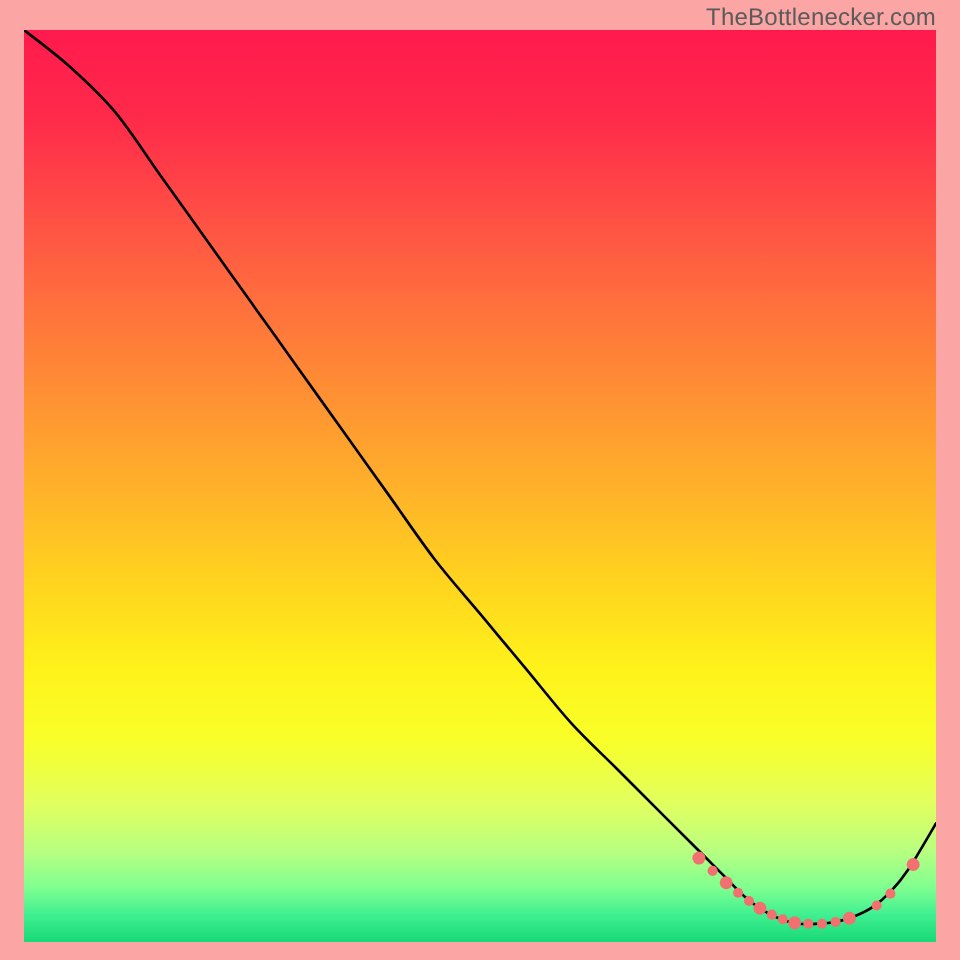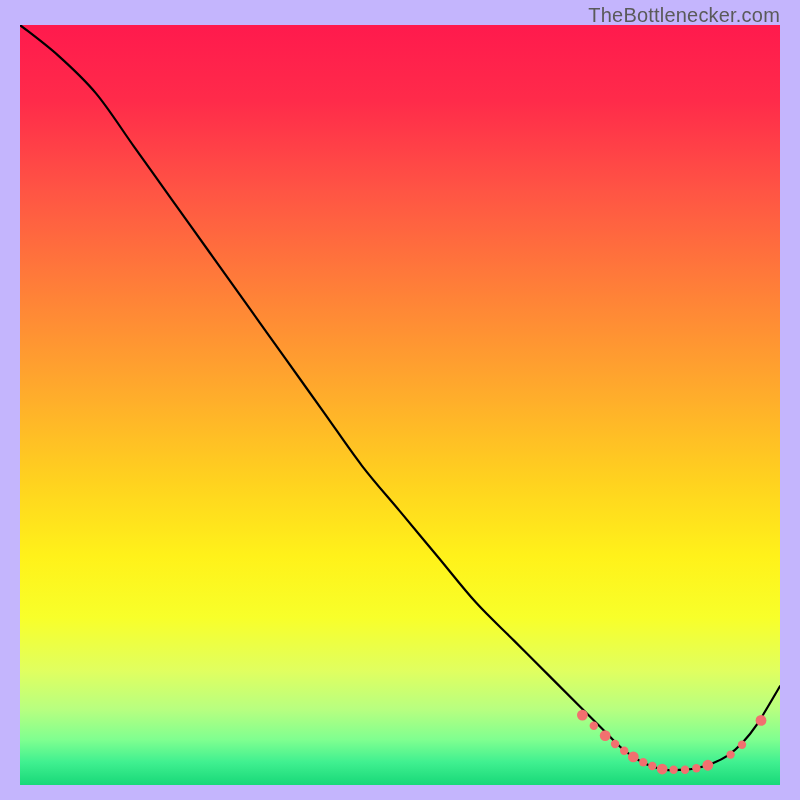--- a/index.html
+++ b/index.html
@@ -8,21 +8,21 @@
     width: 800px;
     height: 800px;
     background: #000;
     overflow: hidden;
     font-family: Arial, Helvetica, sans-serif;
   }
   .stage {
     position: relative;
     width: 800px;
     height: 800px;
-    background: #c4b5fd;
+    background: #fca5a5;
   }
   .plot {
     position: absolute;
     left: 20px;
     top: 25px;
     width: 760px;
     height: 760px;
     overflow: hidden;
   }
   .attribution {

